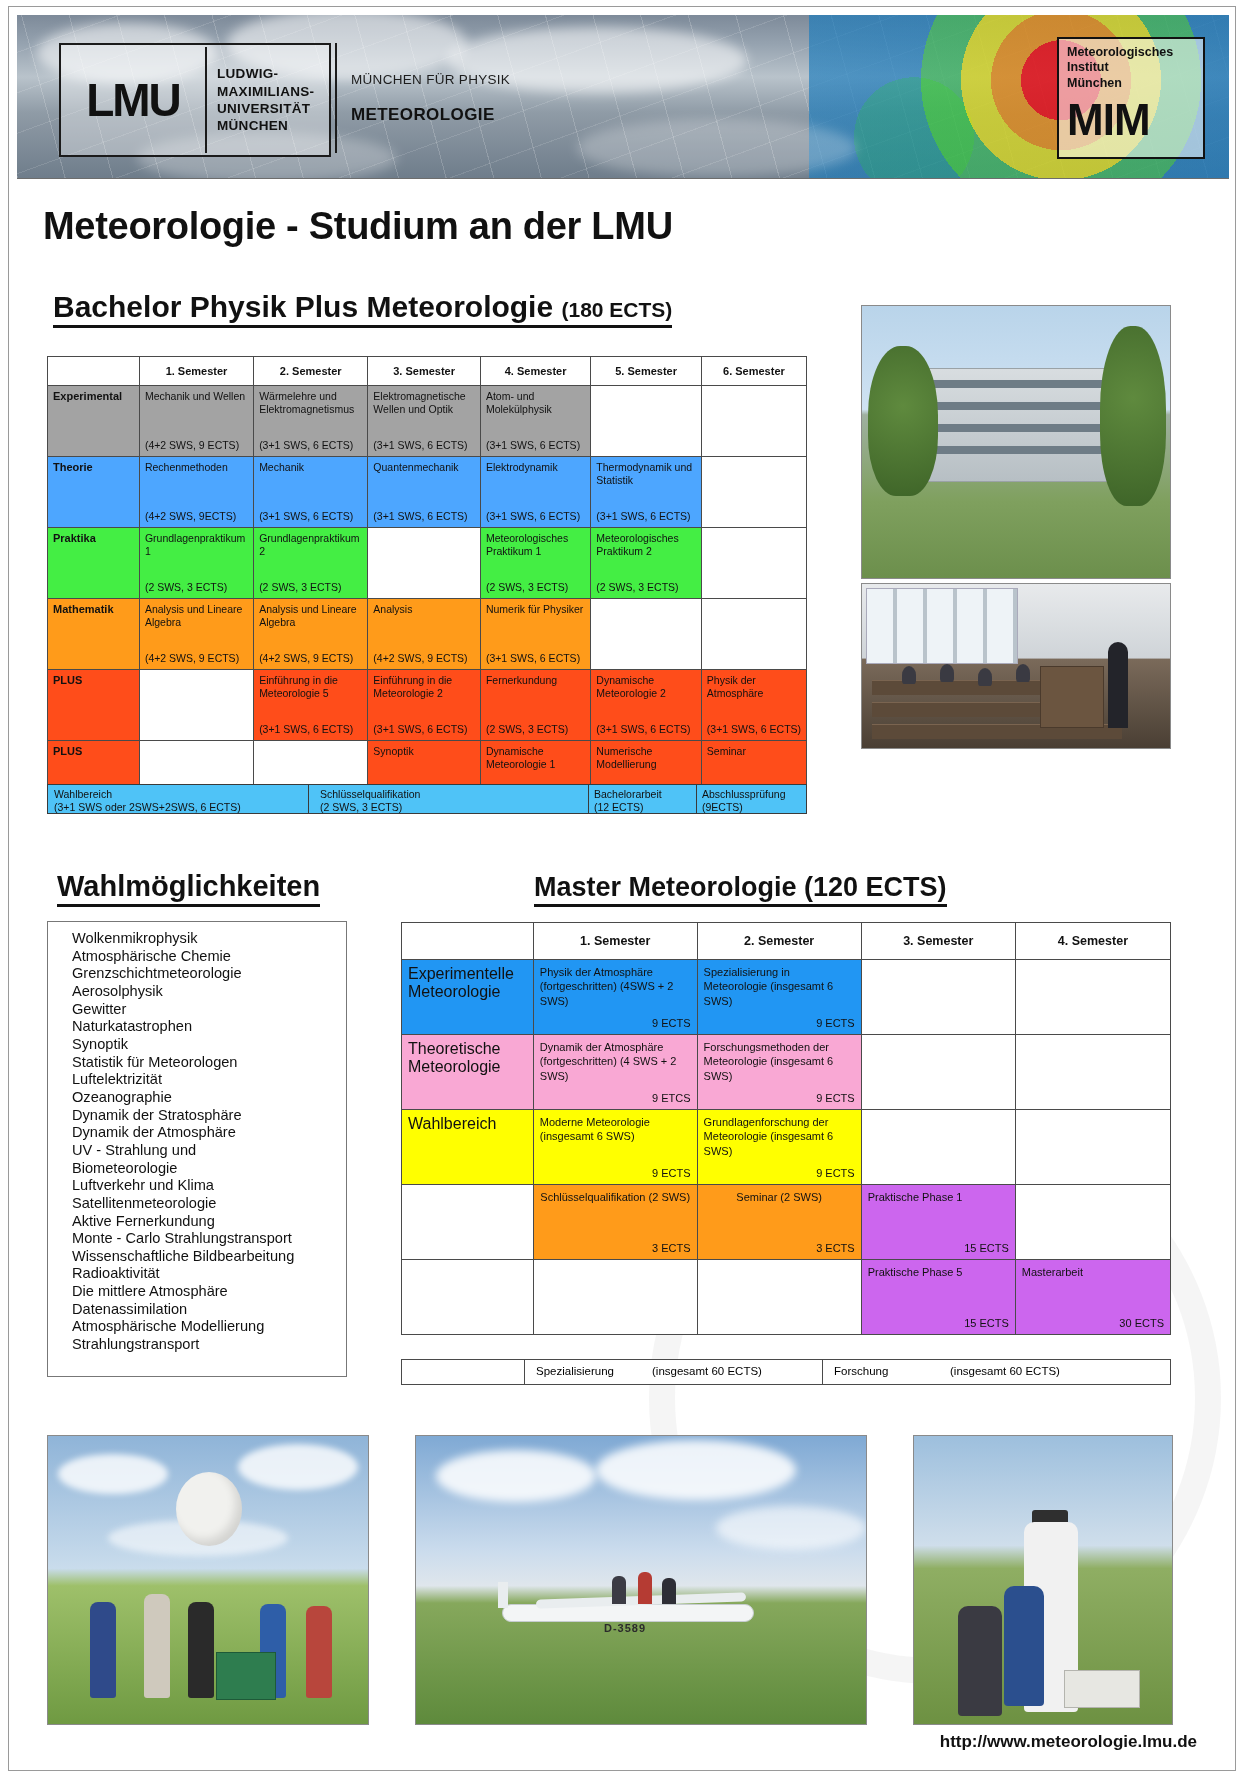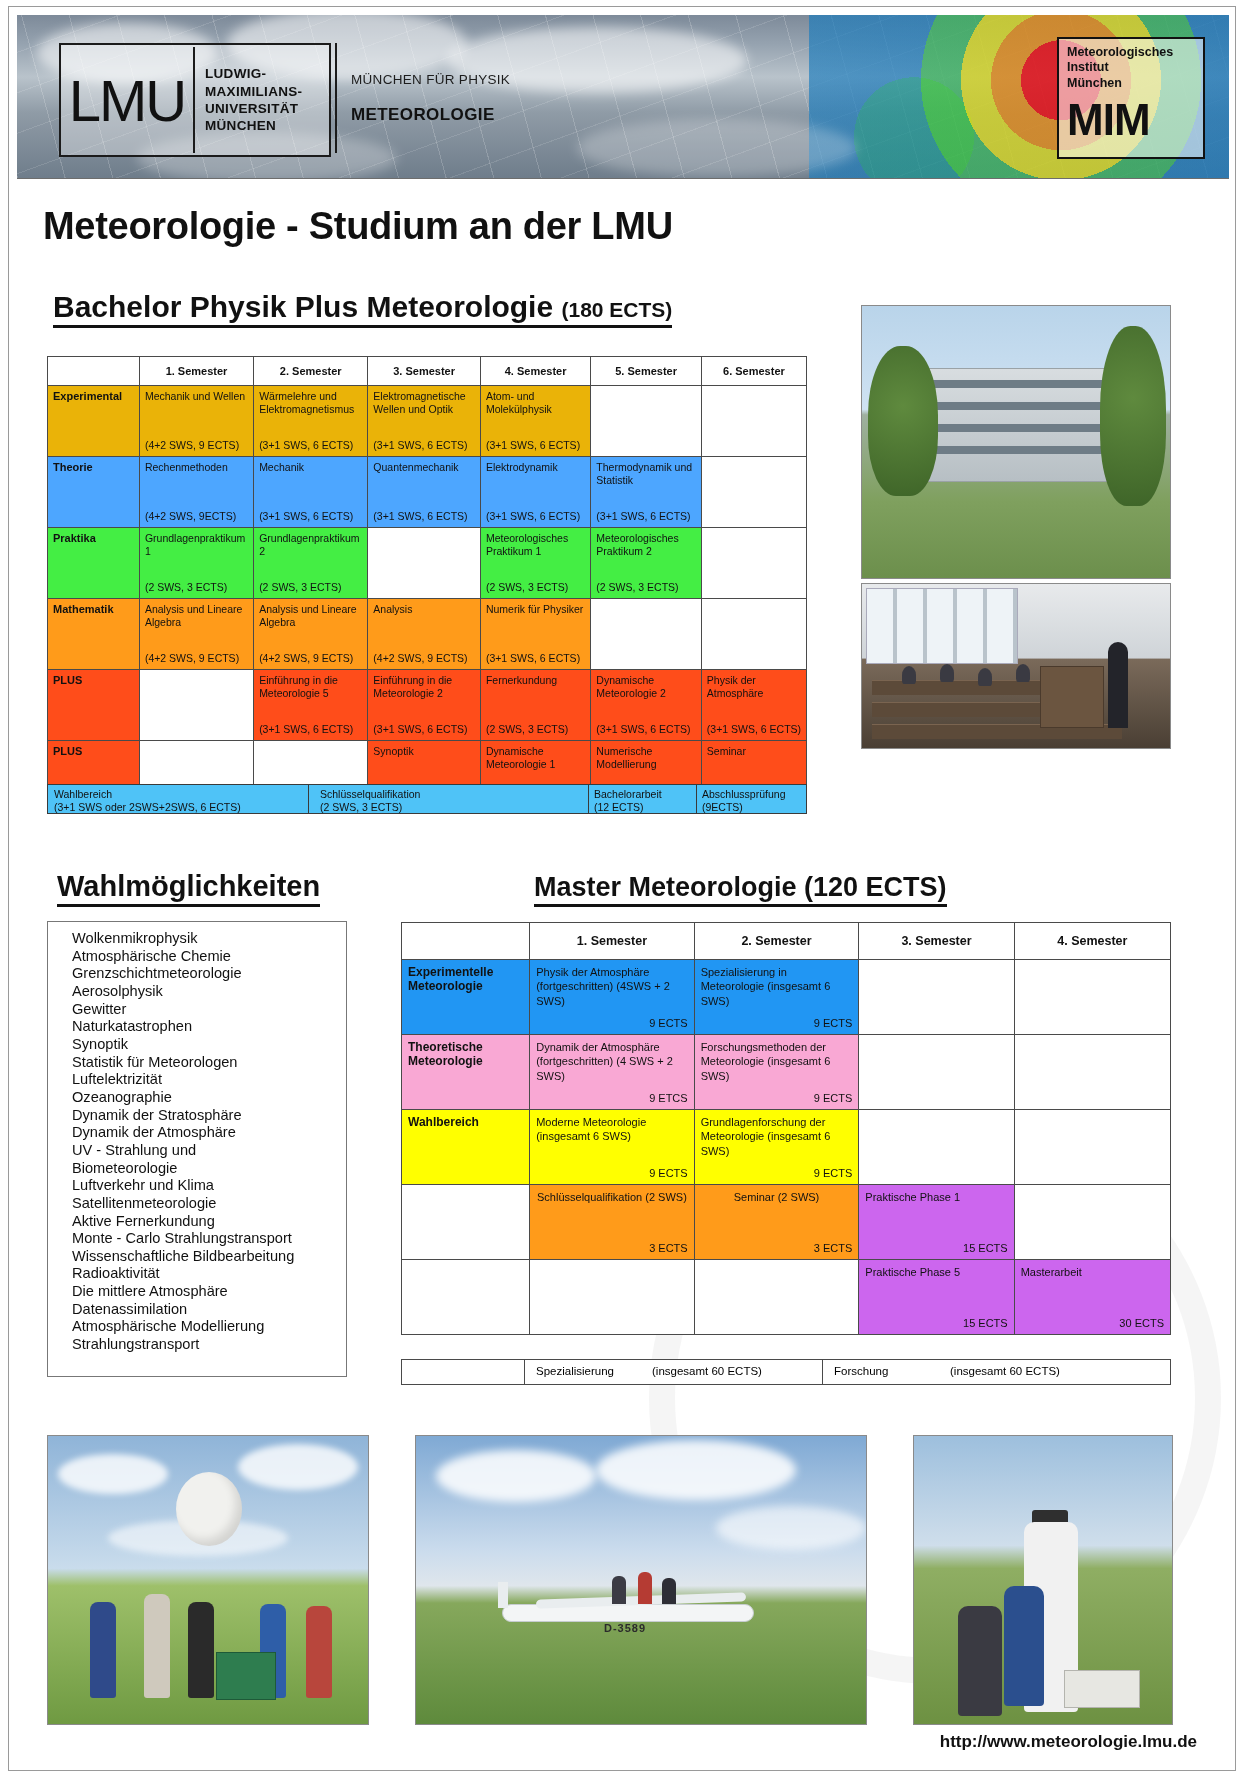--- a/index.html
+++ b/index.html
@@ -36,22 +36,22 @@
     background-image:
       repeating-linear-gradient(75deg, rgba(255,255,255,.18) 0 1px, transparent 1px 46px),
       repeating-linear-gradient(-20deg, rgba(255,255,255,.12) 0 1px, transparent 1px 38px);
   }
   .lmu-box{
     position:absolute;left:42px;top:28px;width:268px;height:110px;
     border:2px solid #1b1b1b;background:rgba(255,255,255,.35);
     display:flex;align-items:center;
   }
   .lmu-left{
-    width:132px;height:106px;display:flex;align-items:center;justify-content:center;
-    font-size:58px;font-weight:normal;letter-spacing:-2px;color:#111;
+    width:144px;height:106px;display:flex;align-items:center;justify-content:center;
+    font-size:46px;font-weight:bold;letter-spacing:-2px;color:#111;
   }
   .lmu-divider{width:2px;height:106px;background:#1b1b1b;}
   .lmu-right{
     flex:1;padding-left:10px;font-size:13.5px;font-weight:bold;line-height:1.28;color:#111;letter-spacing:.3px;
   }
   .fak-box{
     position:absolute;left:318px;top:28px;width:262px;height:110px;
     border-left:2px solid #1b1b1b;padding-left:14px;box-sizing:border-box;
     display:flex;flex-direction:column;justify-content:center;
   }
@@ -87,21 +87,21 @@
   }
   #bachelor-table td,#bachelor-table th{
     border:1px solid #4a4a4a;vertical-align:top;padding:4px 5px;
   }
   #bachelor-table thead th{
     text-align:center;font-size:11px;font-weight:bold;height:20px;vertical-align:middle;background:#fff;
   }
   #bachelor-table .rowlbl{font-weight:bold;font-size:11px;width:84px;}
   #bachelor-table td.cell{height:62px;width:104px;line-height:1.22;position:relative;}
   #bachelor-table td.cell .sws{position:absolute;left:5px;bottom:4px;}
-  .r-exp{background:#eab308;margin-left:35px;}
+  .r-exp{background:#a3a3a3;margin-left:35px;}
   .r-theo{background:#4da6ff;}
   .r-prak{background:#44ee44;}
   .r-math{background:#ff9b1a;}
   .r-plus{background:#ff4d1a;}
   .blank{background:#ffffff;}
   #bachelor-foot{
     position:absolute;left:38px;top:777px;width:760px;height:30px;
     background:#4fc3f7;border:1px solid #3a3a3a;box-sizing:border-box;
     font-size:10.5px;color:#111;
   }
@@ -154,21 +154,21 @@
   #master-table{
     position:absolute;left:392px;top:915px;width:770px;
     font-size:11px;color:#111;
   }
   #master-table td,#master-table th{
     border:1px solid #4a4a4a;vertical-align:top;padding:5px 6px;
   }
   #master-table thead th{
     text-align:center;font-weight:bold;font-size:12.5px;height:26px;vertical-align:middle;background:#fff;
   }
-  #master-table .rowlbl{font-weight:bold;font-size:12px;width:122px;}
+  #master-table .rowlbl{font-weight:normal;font-size:16px;width:122px;}
   #master-table td.cell{height:64px;width:162px;line-height:1.3;position:relative;}
   #master-table td.cell .ects{position:absolute;right:6px;bottom:4px;}
   .m-blue{background:#2196f3;}
   .m-green{background:#f9a8d4;}
   .m-yellow{background:#ffff00;}
   .m-orange{background:#ff9b1a;text-align:center;}
   .m-purple{background:#cc66ee;}
   #master-foot{
     position:absolute;left:392px;top:1352px;width:770px;height:26px;
     border:1px solid #4a4a4a;box-sizing:border-box;background:#fff;font-size:11.5px;

